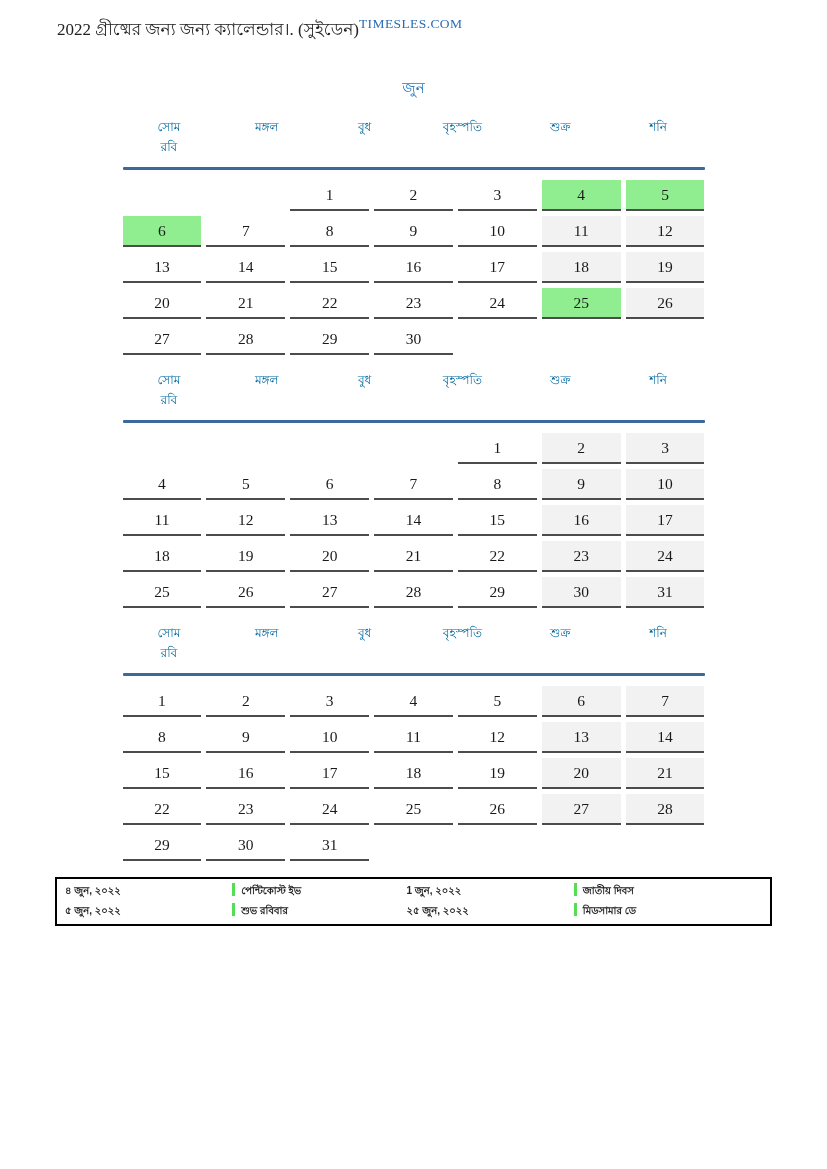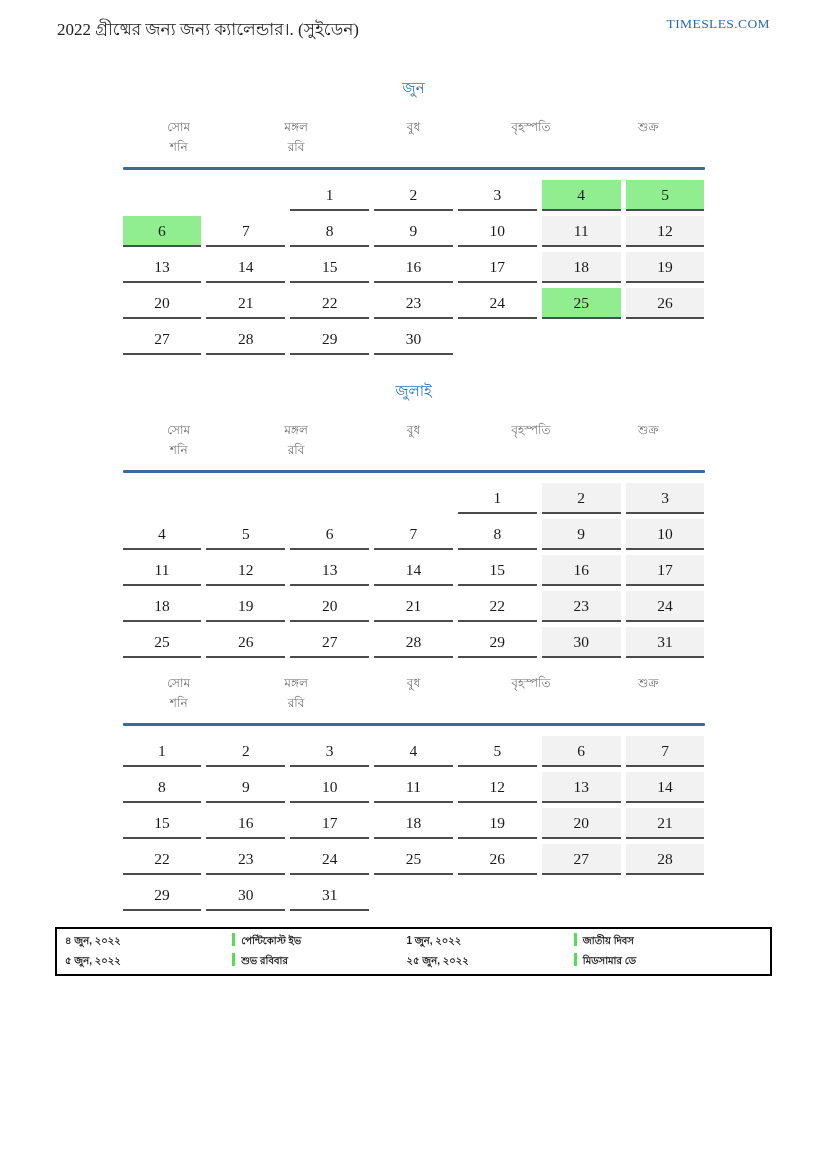--- a/index.html
+++ b/index.html
@@ -1,41 +1,41 @@
 <!DOCTYPE html>
 <html style="--accent-blue: #2878be; --separator-blue: #3a6a9c; --holiday-green: #90ee90; --weekend-gray: #f2f2f2; --cell-border: #4c4c4c; --legend-bar-green: #55dd55; --site-blue: #2a6db5;"><head>
 <meta charset="utf-8">
 <style>
   html,body{margin:0;padding:0;background:#fff;}
   body{
     width:827px;height:1169px;position:relative;overflow:hidden;
     font-family:"Liberation Sans", sans-serif;color:#1a1a1a;
   }
   .page-header{
-    display:flex;justify-content:space-between;align-items:flex-start;
+    display:flex;justify-content:flex-start;align-items:flex-start;
     padding:16px 57px 0 57px;
   }
   .page-title{
     font-family:"Liberation Serif", serif;
     font-size:17px;color:#222;
   }
   .site-link{
     font-family:"Liberation Serif", serif;
     font-size:13.5px;color:var(--site-blue);letter-spacing:.4px;
     cursor:pointer;text-decoration:none;
   }
   .month{width:582px;margin:16px auto;}
   .month-title{
     font-size:15px;font-weight:normal;color:var(--accent-blue);
     text-align:center;margin:24px 0 17px 0;
   }
   .month:first-of-type .month-title{margin-top:32px;}
   .weekday-row{
-    display:grid;grid-template-columns:repeat(5,1fr);column-gap:5px;
-    font-size:12px;color:#737373;text-align:center;padding-bottom:9px;
+    display:grid;grid-template-columns:repeat(6,1fr);column-gap:5px;
+    font-size:12px;color:#0369a1;text-align:center;padding-bottom:9px;
   }
   .separator{height:3px;background:var(--separator-blue);margin-bottom:10px;border-radius:1px;}
   .day-grid{
     display:grid;grid-template-columns:repeat(7,1fr);
     column-gap:5px;row-gap:5px;
   }
   .cell{
     height:29px;display:flex;align-items:center;justify-content:center;
     font-family:"Liberation Serif", serif;font-size:15.5px;color:#1a1a1a;
     border-bottom:2px solid var(--cell-border);background:#fff;
@@ -106,21 +106,20 @@
         <div class="cell">27</div>
         <div class="cell">28</div>
         <div class="cell">29</div>
         <div class="cell">30</div>
         <div class="cell empty"></div>
         <div class="cell empty"></div>
         <div class="cell empty"></div>
       </div>
     </section>
     <section class="month">
-      <h2 class="month-title">জুলাই</h2>
       <div class="weekday-row">
         <span class="weekday">সোম</span>
         <span class="weekday">মঙ্গল</span>
         <span class="weekday">বুধ</span>
         <span class="weekday">বৃহস্পতি</span>
         <span class="weekday">শুক্র</span>
         <span class="weekday">শনি</span>
         <span class="weekday">রবি</span>
       </div>
       <div class="separator"></div>

